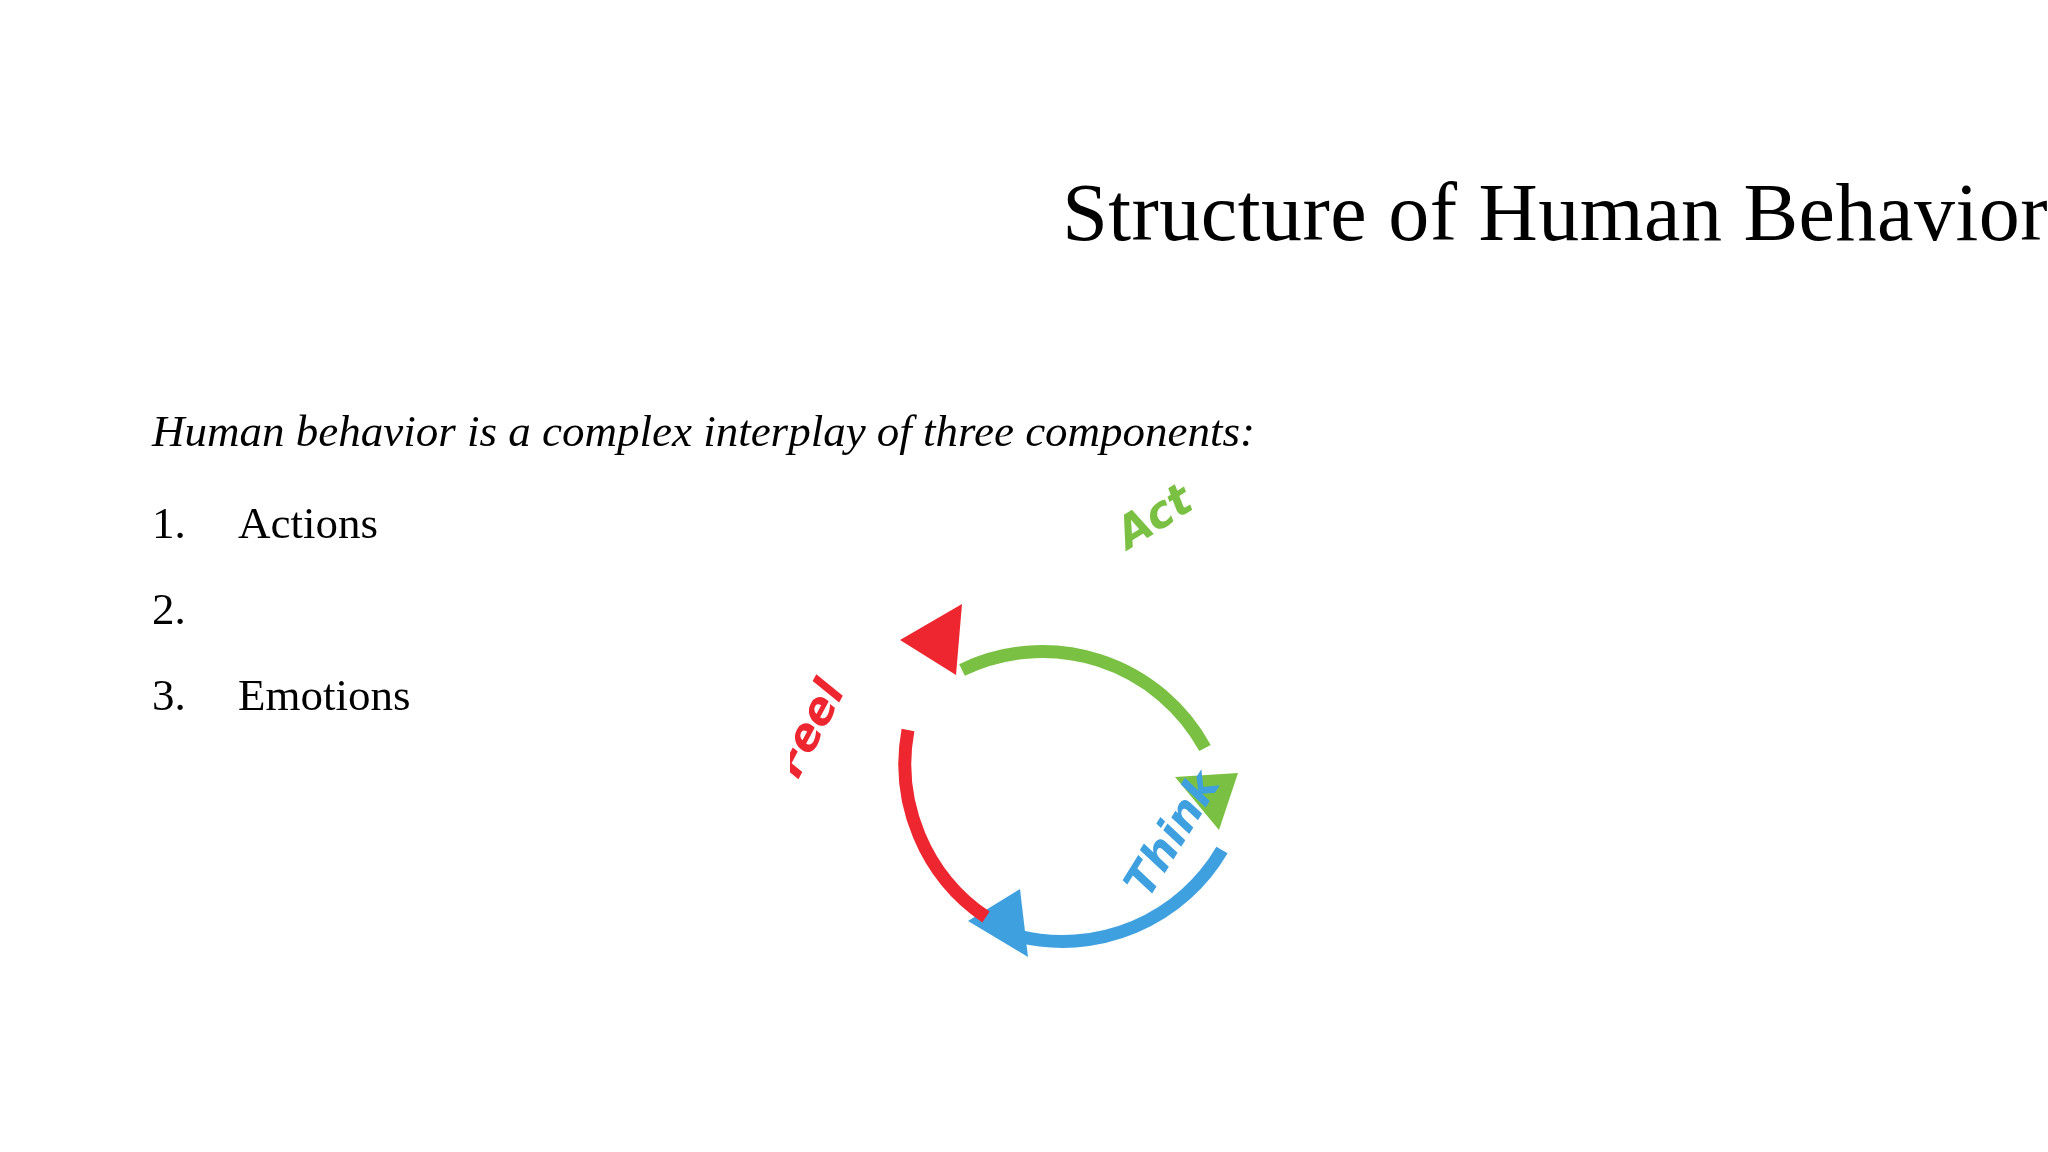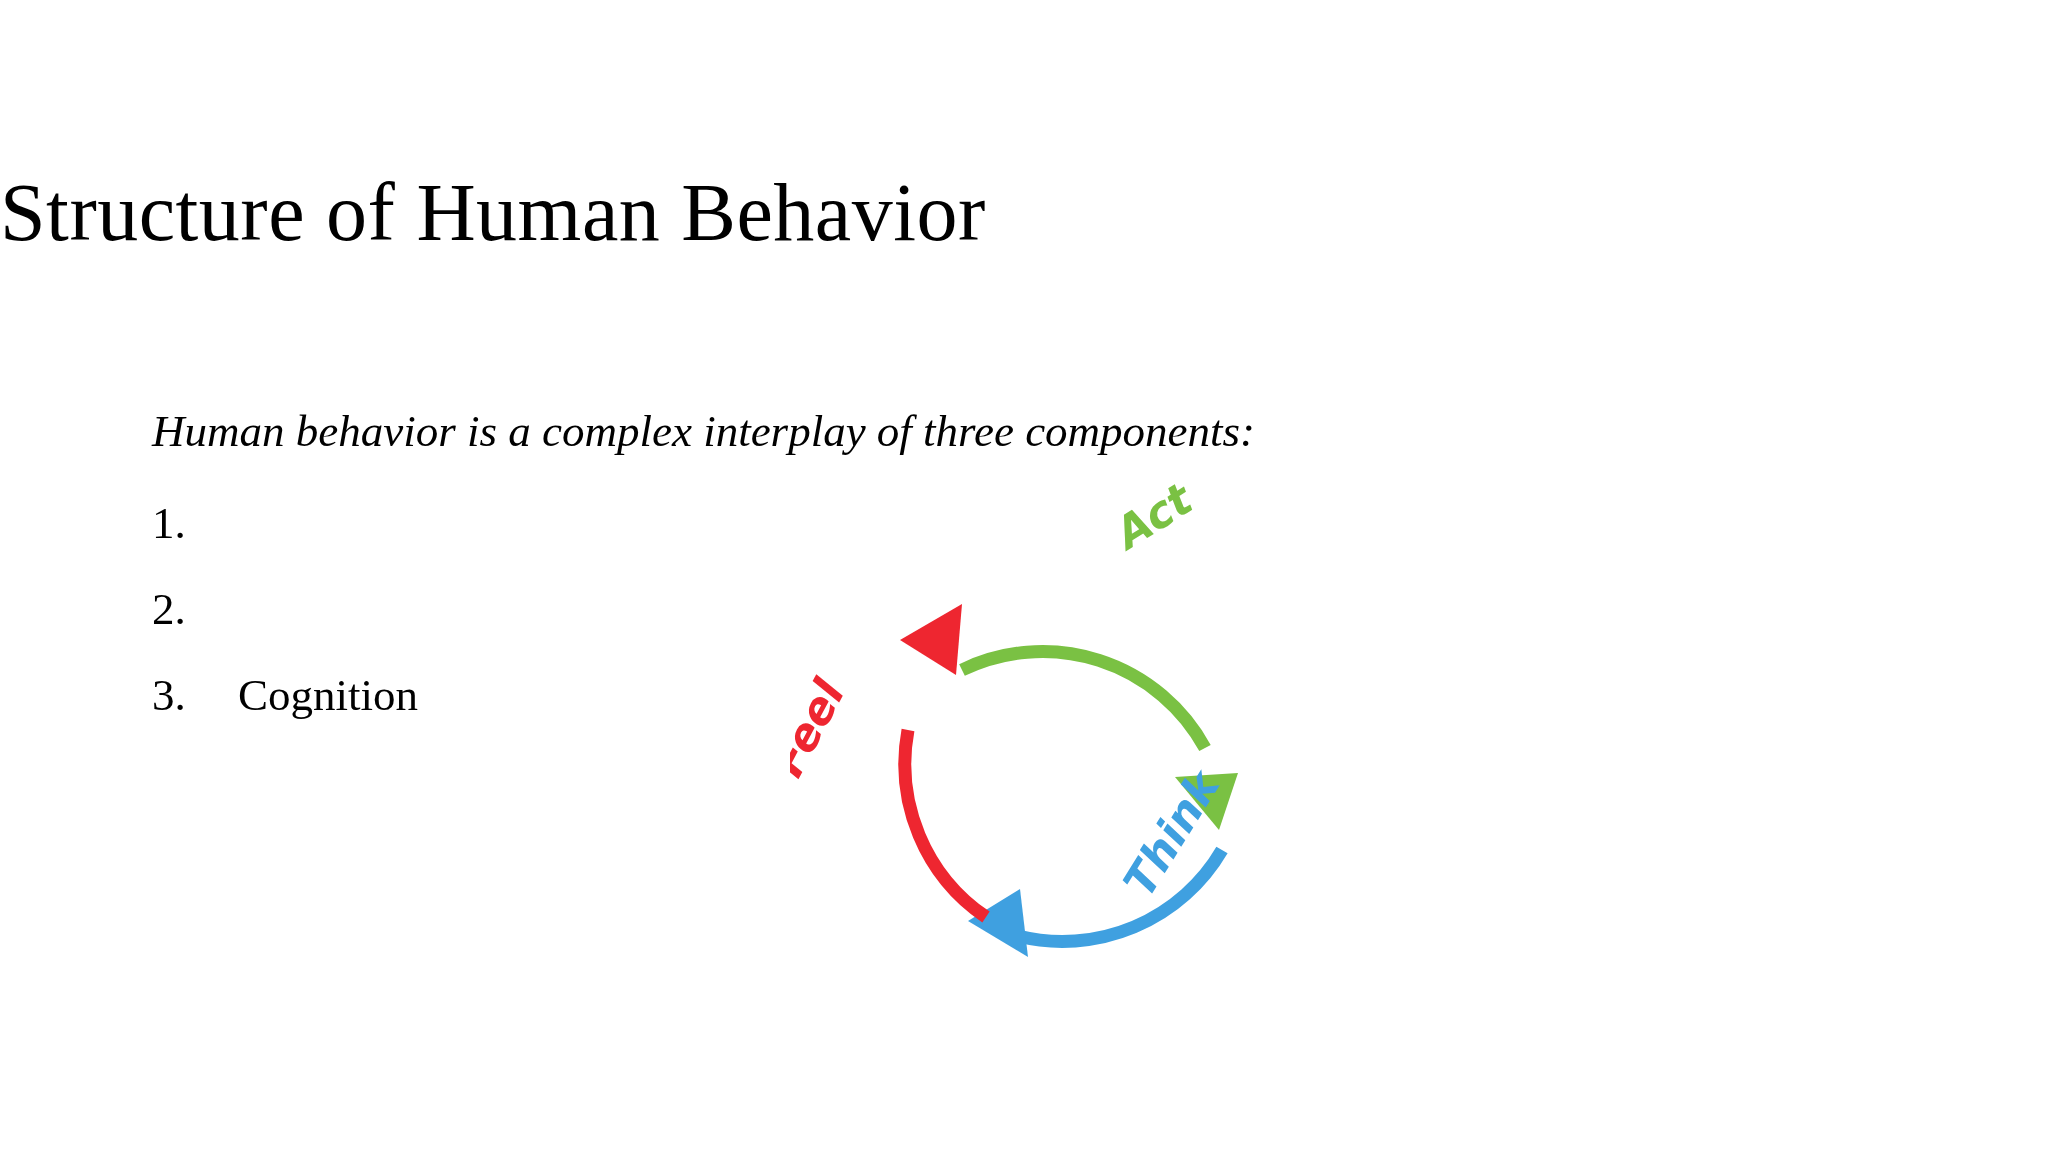--- a/index.html
+++ b/index.html
@@ -22,21 +22,21 @@
     inset: 0;
     background: #ffffff;
   }
 
   
   .slide-title {
     position: absolute;
     left: 0;
     top: 110px;
     width: 2048px;
-    text-align: left;
+    text-align: right;
     font-family: "Liberation Serif", "DejaVu Serif", serif;
     font-size: 82px;
     line-height: 96px;
     font-weight: 400;
     letter-spacing: 0.5px;
     color: #000000;
     white-space: nowrap;
   }
 
   
@@ -110,27 +110,28 @@
 
   <h1 class="slide-title">Structure of Human Behavior</h1>
 
   <div class="body-block">
 
     <p class="lead-line">Human behavior is a complex interplay of three components:</p>
 
     <ol class="numbered-list">
       <li>
         <span class="li-num">1.</span>
+        <span class="li-text">Actions</span>
       </li>
       <li>
         <span class="li-num">2.</span>
       </li>
       <li>
         <span class="li-num">3.</span>
-        <span class="li-text">Cognition</span>
+        <span class="li-text">Emotions</span>
       </li>
     </ol>
 
   </div>
 
   <div class="cycle-diagram">
     <svg viewBox="0 0 520 500" xmlns="http://www.w3.org/2000/svg">
 
       <g>
         <path d="M 172 190 A 185 185 0 0 1 415 268" fill="none" stroke="#7AC143" stroke-width="13" stroke-linecap="butt"></path>

